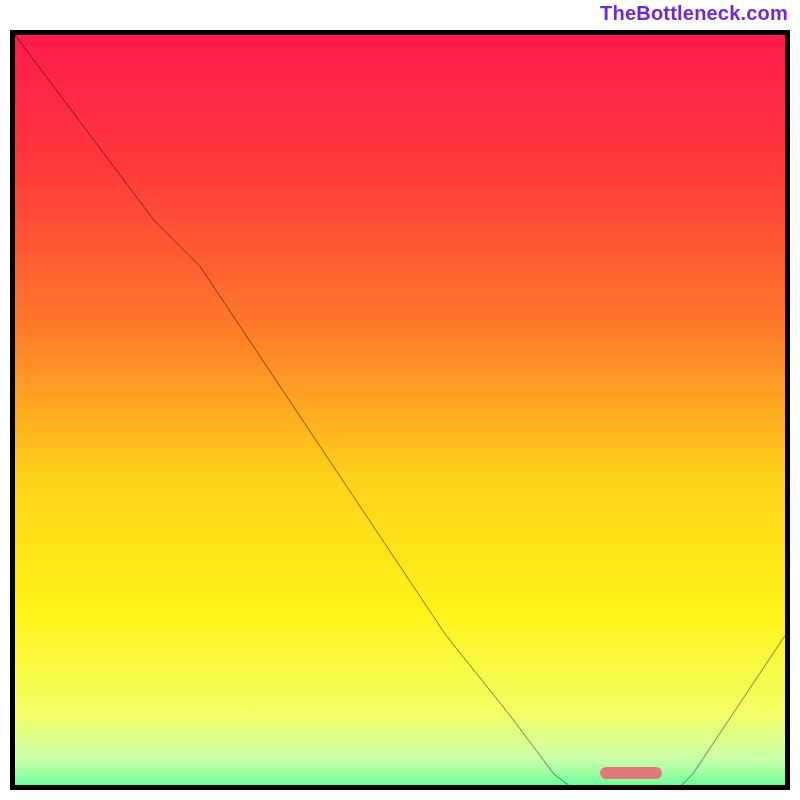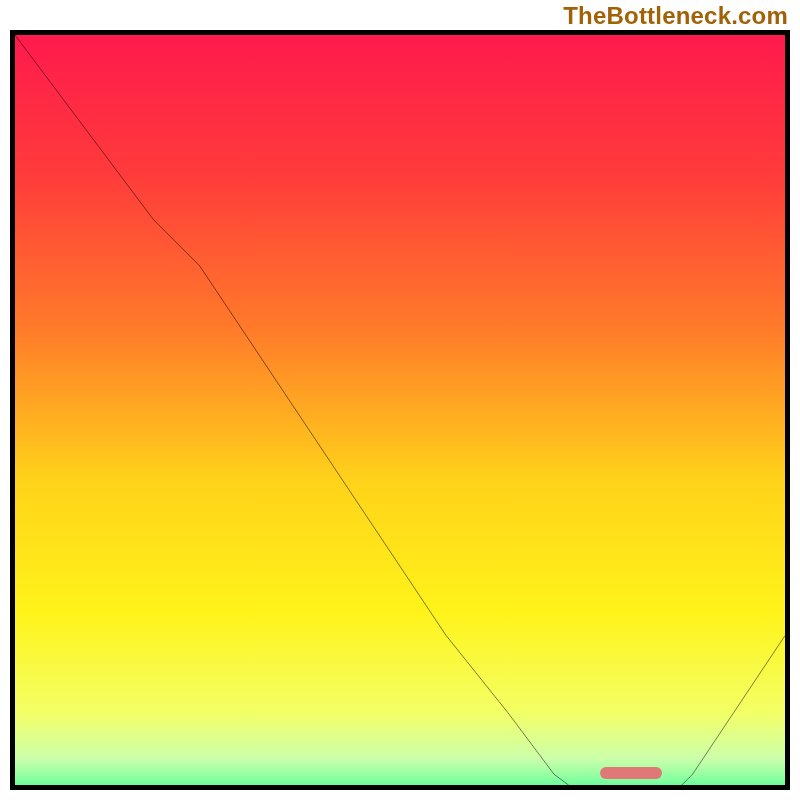--- a/index.html
+++ b/index.html
@@ -13,23 +13,23 @@
   }
   .frame {
     position: relative;
     width: 800px;
     height: 800px;
   }
   .watermark {
     position: absolute;
     top: 2px;
     right: 12px;
-    font-size: 24px;
+    font-size: 20px;
     font-weight: bold;
-    color: #a16207;
+    color: #6d28d9;
     letter-spacing: 0.2px;
   }
   .plot {
     position: absolute;
     top: 30px;
     left: 10px;
     width: 780px;
     height: 760px;
     border: 5px solid #000;
     box-sizing: border-box;

